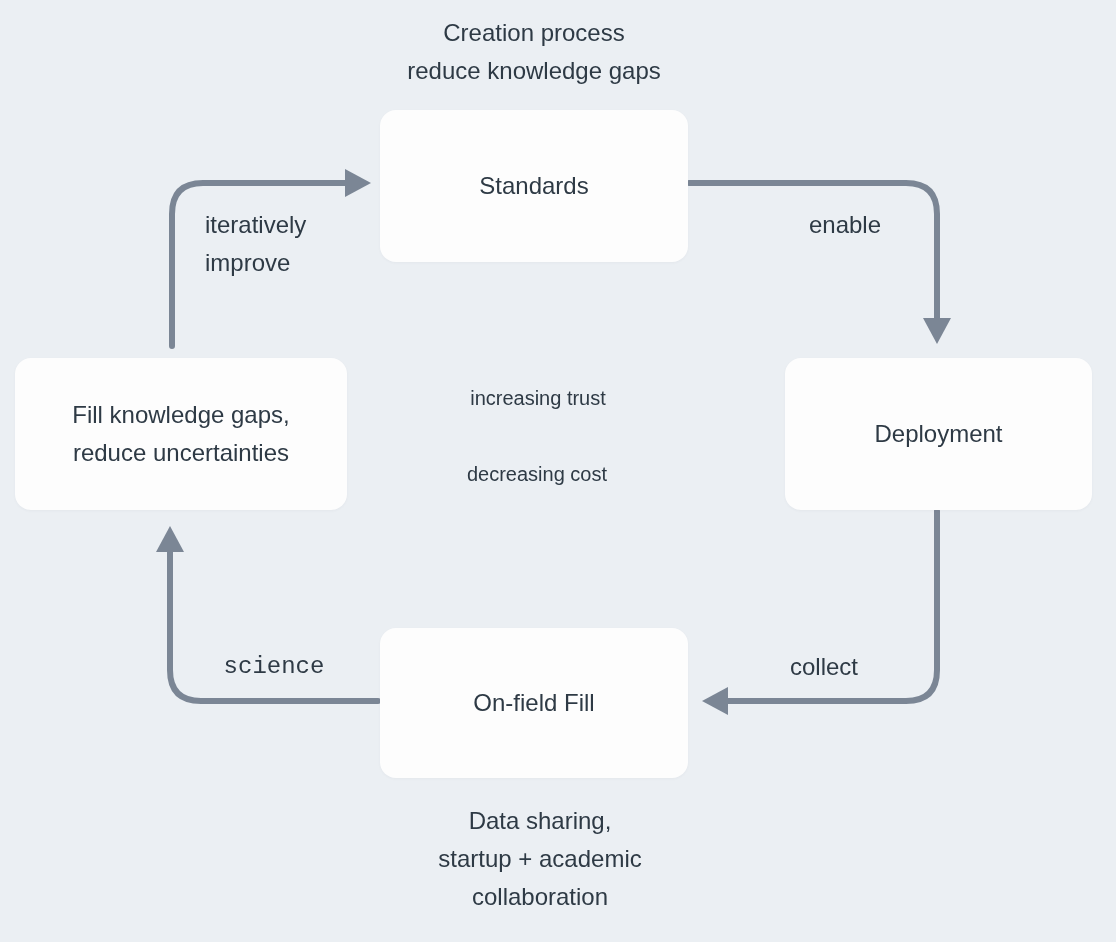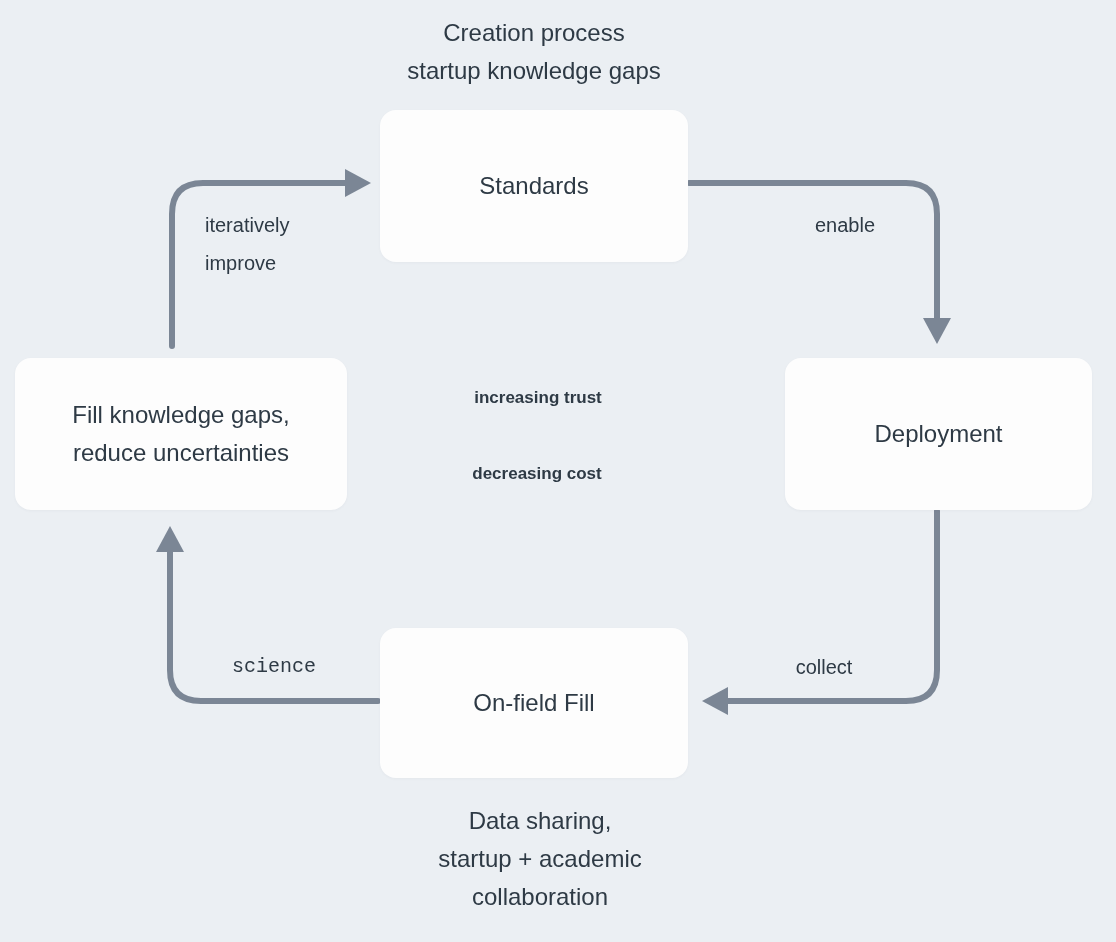--- a/index.html
+++ b/index.html
@@ -56,33 +56,33 @@
     align-items: center;
     font-size: 24px;
     font-weight: 500;
     line-height: 38px;
     text-align: center;
     transform: translateX(-50%);
     white-space: nowrap;
   }
   .edge-label {
     position: absolute;
-    font-size: 20px;
+    font-size: 24px;
     font-weight: 500;
     line-height: 38px;
     white-space: nowrap;
   }
   .edge-label.centered {
     transform: translate(-50%, -50%);
   }
   .mid-label {
     position: absolute;
     transform: translate(-50%, -50%);
-    font-size: 17px;
-    font-weight: 700;
+    font-size: 20px;
+    font-weight: 400;
     white-space: nowrap;
   }
 </style>
 </head>
 <body>
 
 <div class="canvas">
 
   <svg class="arrows" viewBox="0 0 1116 942" xmlns="http://www.w3.org/2000/svg">
     <g>
@@ -98,21 +98,21 @@
       <polygon points="702,701 728,687 728,715"></polygon>
     </g>
     <g>
       <path d="M 378 701 L 201 701 Q 170 701 170 670 L 170 550"></path>
       <polygon points="170,526 156,552 184,552"></polygon>
     </g>
   </svg>
 
   <div class="caption" style="left:534px; top:14px;">
     <span>Creation process</span>
-    <span>startup knowledge gaps</span>
+    <span>reduce knowledge gaps</span>
   </div>
 
   <div class="node" style="left:380px; top:110px; width:308px; height:152px;">
     <span>Standards</span>
   </div>
 
   <div class="node" style="left:15px; top:358px; width:332px; height:152px;">
     <span>Fill knowledge gaps,</span>
     <span>reduce uncertainties</span>
   </div>

